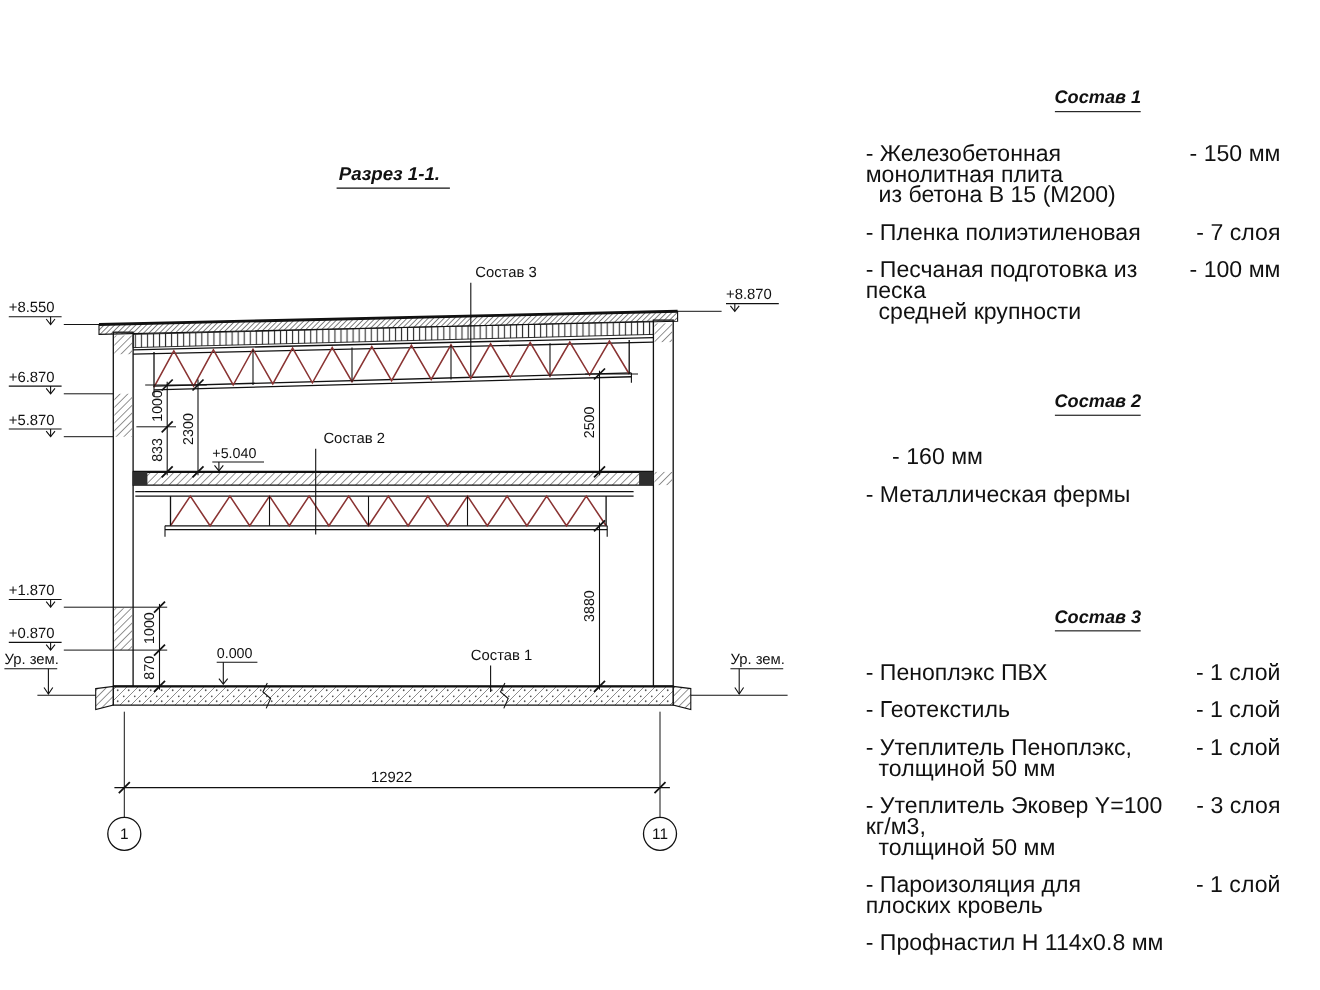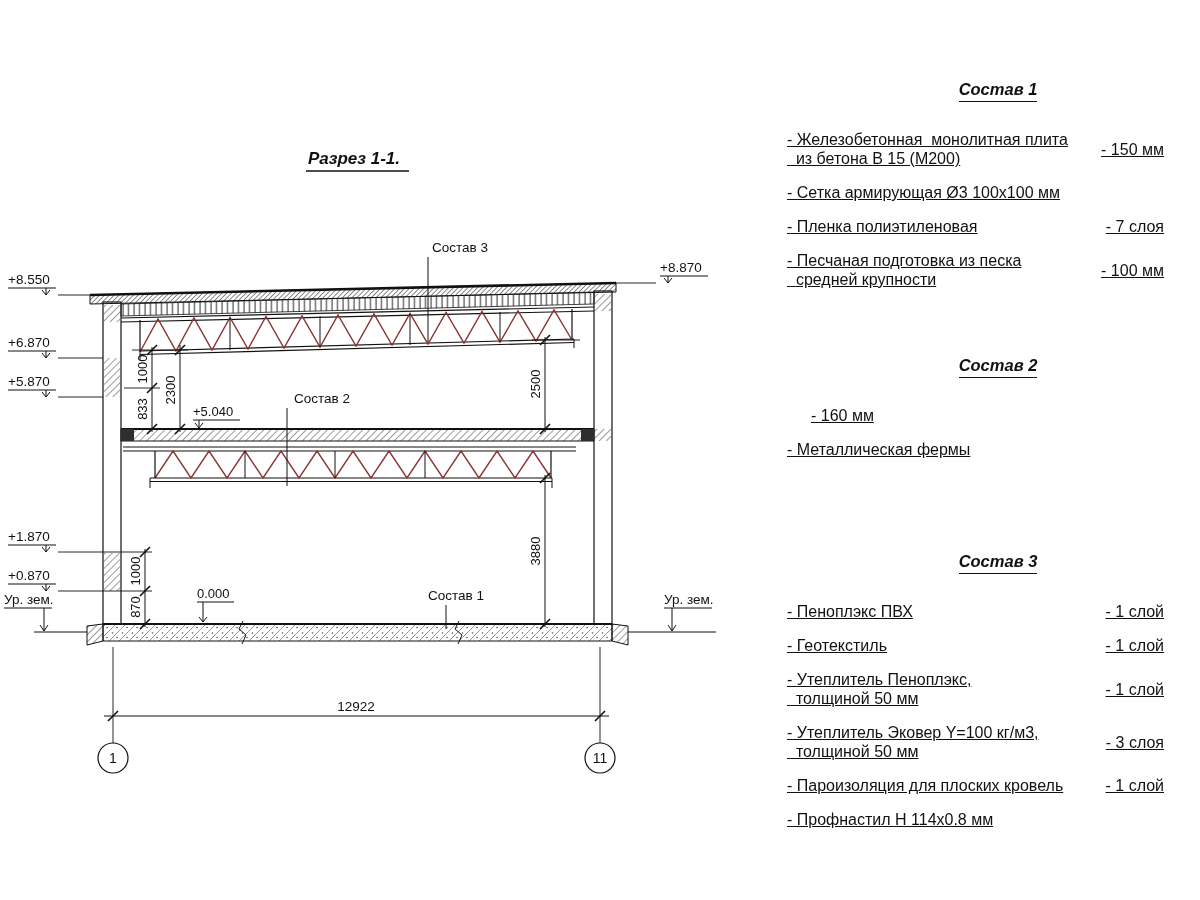--- a/index.html
+++ b/index.html
@@ -5,22 +5,22 @@
   html,body{margin:0;padding:0;background:#fff;}
   .stage{position:relative;width:1200px;height:900px;background:#fff;overflow:hidden;
          font-family:"Liberation Sans",sans-serif;color:#111;}
   .stage svg{position:absolute;left:0;top:0;}
   svg text{fill:#111;font-family:"Liberation Sans",sans-serif;}
   .panel{position:absolute;left:780px;top:0;width:398px;height:900px;}
   .mat{position:absolute;left:0;right:0;}
   .mat-title-wrap{text-align:center;padding-left:38px;margin-bottom:28px;}
   .mat-title{display:inline-block;font-size:16.5px;font-weight:bold;font-style:italic;
              border-bottom:1.4px solid #111;padding-bottom:2px;}
-  .item{display:flex;justify-content:space-between;align-items:center;
-        margin:0 14px 15px 7px;font-size:16px;line-height:19px;text-decoration:underline;}
+  .item{display:flex;justify-content:space-between;align-items:flex-start;
+        margin:0 14px 15px 7px;font-size:21px;line-height:19px;}
   .itext{white-space:pre-wrap;}
   .ival{white-space:nowrap;margin-left:24px;}
 </style>
 </head>
 <body>
 
 <div class="stage">
 
   <svg width="760" height="900" viewBox="0 0 760 900">
     <defs>
@@ -258,24 +258,20 @@
     <section class="mat" style="top:80px">
       <div class="mat-title-wrap">
         <span class="mat-title">Состав 1</span>
       </div>
       <div class="item">
         <span class="itext">- Железобетонная  монолитная плита
   из бетона В 15 (М200)</span>
         <span class="ival">- 150 мм</span>
       </div>
       <div class="item">
-        <span class="itext">- Сетка армирующая Ø3 100х100 мм</span>
-        <span class="ival"></span>
-      </div>
-      <div class="item">
         <span class="itext">- Пленка полиэтиленовая</span>
         <span class="ival">- 7 слоя</span>
       </div>
       <div class="item">
         <span class="itext">- Песчаная подготовка из песка
   средней крупности</span>
         <span class="ival">- 100 мм</span>
       </div>
     </section>
 

